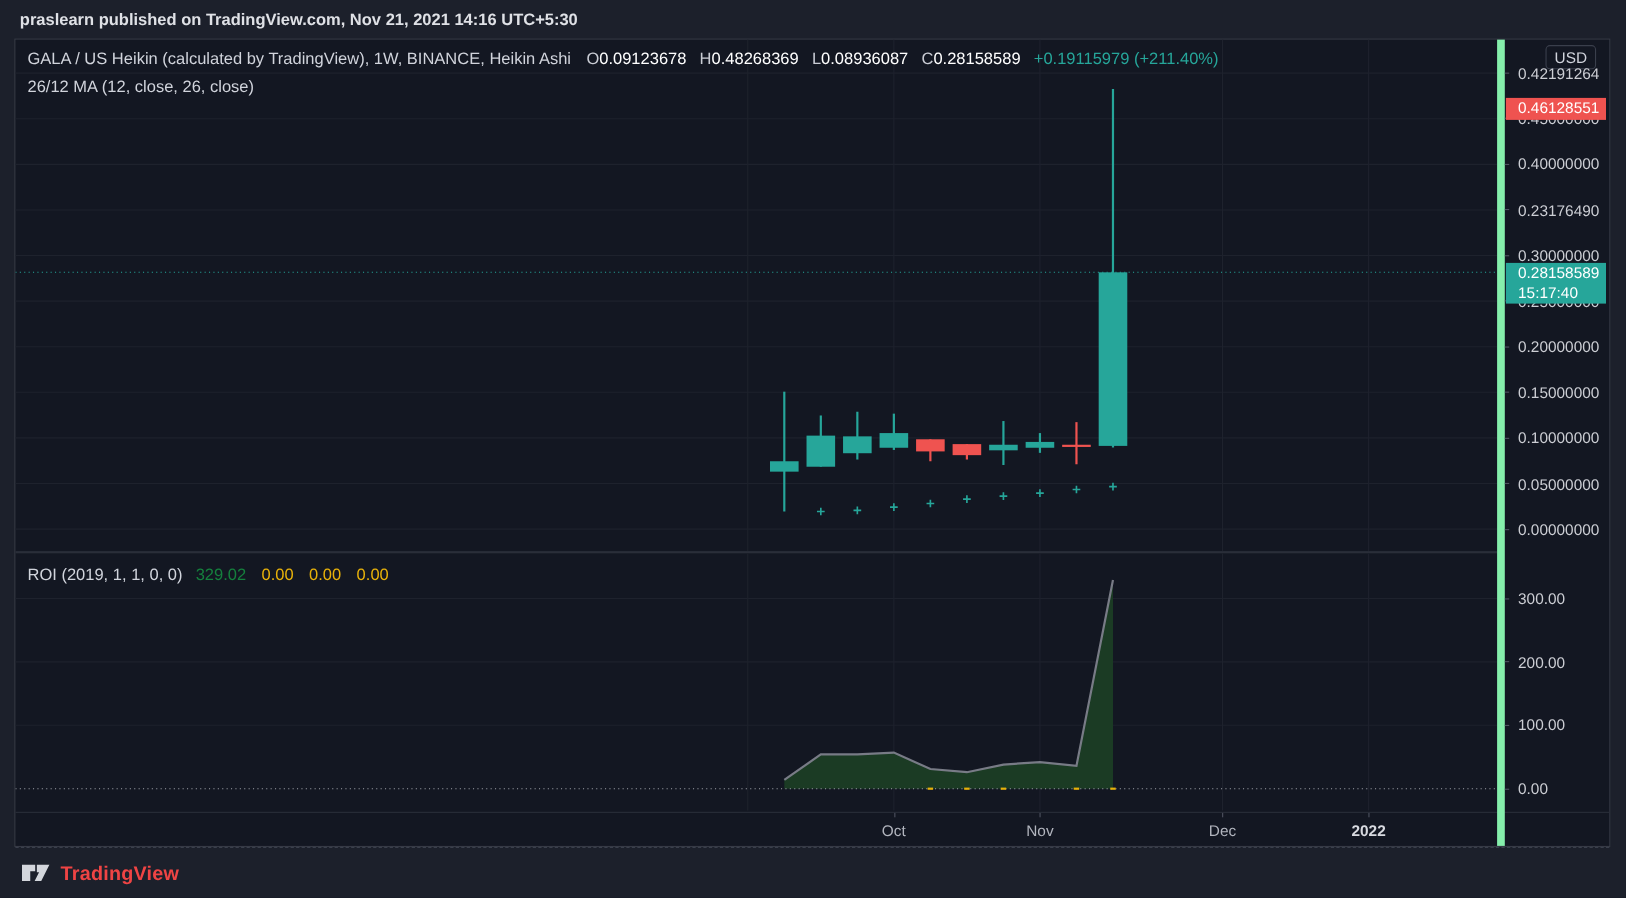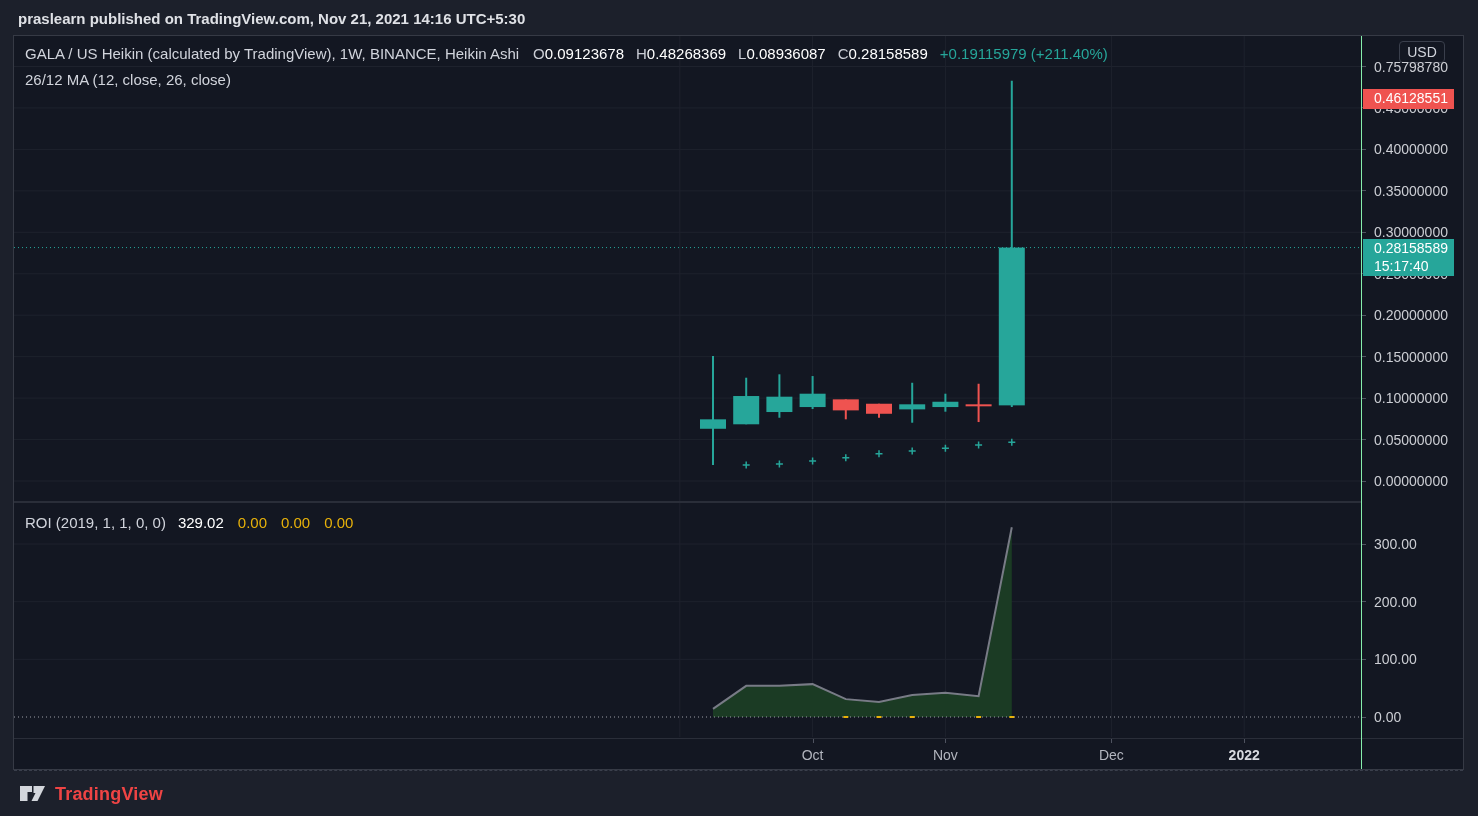--- a/index.html
+++ b/index.html
@@ -21,25 +21,25 @@
   .legend-row.r2{margin-bottom:3px;}
   .lg-title{color:#d1d4dc;margin-right:14px;}
   .lg-pair{margin-right:12px;}
   .lg-letter{color:#c9ccd4;}
   .lg-val{color:#ffffff;}
   .lg-change{color:#26a69a;}
   .lg-gray{color:#d1d4dc;}
   .lg-teal{color:#26a69a;margin-left:10px;}
   .roi-legend{position:absolute;left:11px;top:11px;z-index:5;display:flex;
         align-items:center;font-size:15px;white-space:nowrap;}
-  .roi-dim{color:#ffffff;margin-left:12px;}
+  .roi-dim{color:#15803d;margin-left:12px;}
   .roi-gold{color:#e7b10a;margin-left:14px;}
   
   .price-axis{position:absolute;left:1347px;top:0;width:102px;height:733px;
-        border-left:1px solid #86efac;}
+        border-left:7px solid #86efac;}
   .axis-tick-label{position:absolute;left:12px;height:16px;line-height:16px;
         font-size:14px;color:#ccced4;white-space:nowrap;}
   .axis-tick-mark{position:absolute;left:0;width:4px;height:1px;background:#4f5360;}
   .usd-button{position:absolute;left:37px;top:5px;width:46px;height:22px;
         border:1px solid #3a3f4c;border-radius:4px;box-sizing:border-box;
         font-size:14px;color:#d1d4dc;text-align:center;line-height:20px;cursor:pointer;}
   .badge{position:absolute;left:1px;width:91px;color:#fff;font-size:14px;
         padding-left:11px;box-sizing:border-box;z-index:6;}
   .badge-high{top:53px;height:20px;line-height:19px;background:#ef5350;}
   .badge-last{top:203px;height:37px;background:#26a69a;}
@@ -170,27 +170,27 @@
       </div>
 
     <div class="price-axis" id="price-axis">
       <div class="usd-button">USD</div>
       <div class="badge badge-high" style="top: 53.0943px;">0.46128551</div>
       <div class="badge badge-last" style="top: 203.065px;">
         <div>0.28158589</div>
         <div>15:17:40</div>
       </div>
     <div class="axis-tick-mark" style="top: 30px;"></div>
-        <div class="axis-tick-label" style="top: 22.5px;">0.75798780</div>
+        <div class="axis-tick-label" style="top: 22.5px;">0.42191264</div>
         <div class="axis-tick-mark" style="top: 71.45px;"></div>
         <div class="axis-tick-label" style="top: 63.95px;">0.45000000</div>
         <div class="axis-tick-mark" style="top: 112.9px;"></div>
         <div class="axis-tick-label" style="top: 105.4px;">0.40000000</div>
         <div class="axis-tick-mark" style="top: 154.35px;"></div>
-        <div class="axis-tick-label" style="top: 146.85px;">0.35000000</div>
+        <div class="axis-tick-label" style="top: 146.85px;">0.23176490</div>
         <div class="axis-tick-mark" style="top: 195.8px;"></div>
         <div class="axis-tick-label" style="top: 188.3px;">0.30000000</div>
         <div class="axis-tick-mark" style="top: 237.25px;"></div>
         <div class="axis-tick-label" style="top: 229.75px;">0.25000000</div>
         <div class="axis-tick-mark" style="top: 278.7px;"></div>
         <div class="axis-tick-label" style="top: 271.2px;">0.20000000</div>
         <div class="axis-tick-mark" style="top: 320.15px;"></div>
         <div class="axis-tick-label" style="top: 312.65px;">0.15000000</div>
         <div class="axis-tick-mark" style="top: 361.6px;"></div>
         <div class="axis-tick-label" style="top: 354.1px;">0.10000000</div>

